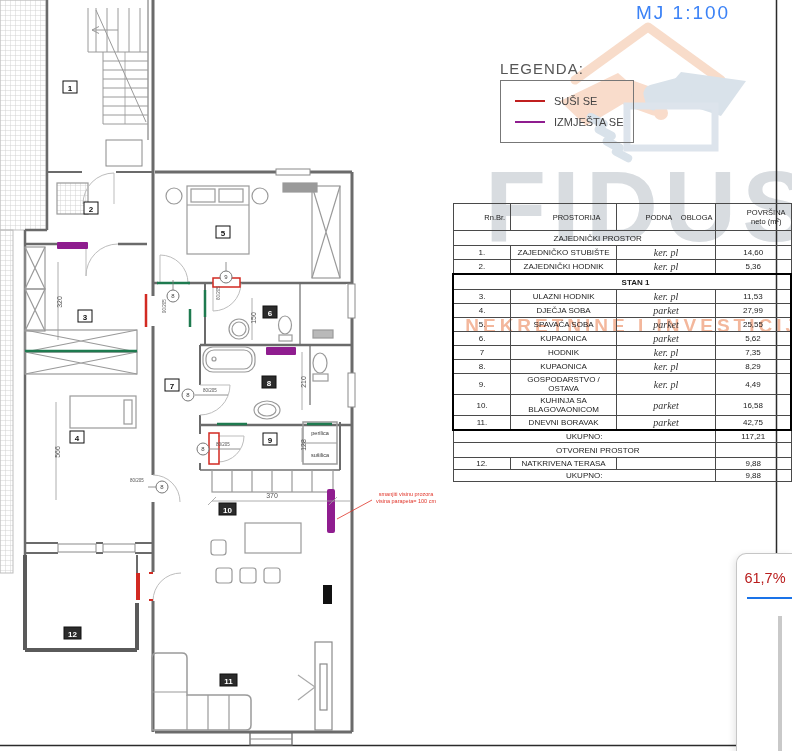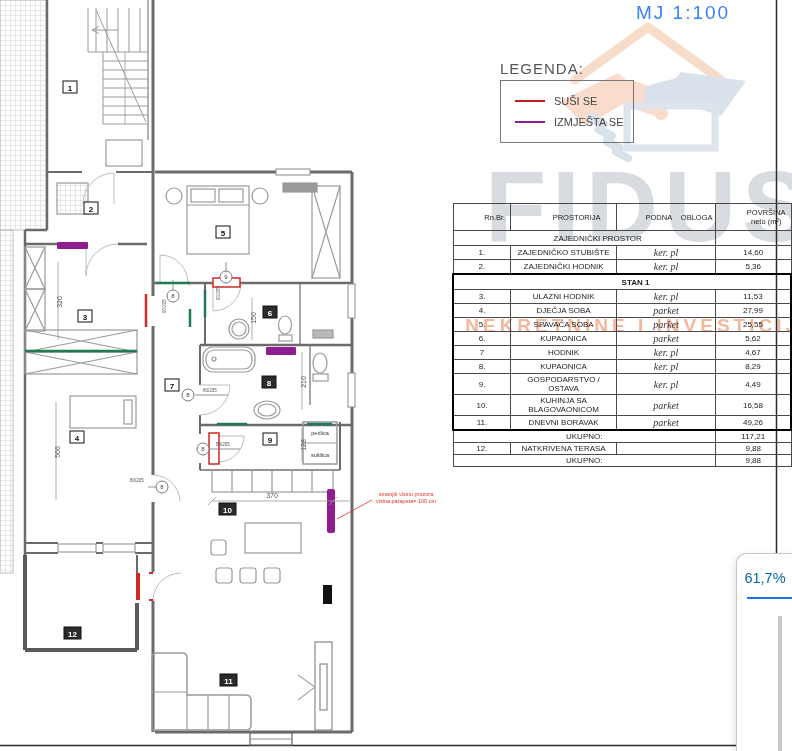--- a/index.html
+++ b/index.html
@@ -28,21 +28,21 @@
   tr.sec td{height:12px;padding-left:29px;}
   td.ukl{text-align:right;padding-right:4px;margin-top:17px;}
   tr.tk td:first-child{border-left:2.5px solid #000;}
   tr.tk td:last-child{border-right:2.5px solid #000;}
   tr.tt td{border-top:2.5px solid #000;}
   tr.tb td{border-bottom:2.5px solid #000;}
   
   .popup{position:absolute;left:736px;top:553px;width:56px;height:198px;background:#fff;
     border:1px solid #c6c6c6;border-right:none;border-bottom:none;
     border-top-left-radius:10px;box-shadow:-2px 2px 7px rgba(0,0,0,.10);z-index:3;}
-  .popup .zv{margin-top:16px;text-align:center;font-size:14.5px;color:#0369a1;}
+  .popup .zv{margin-top:16px;text-align:center;font-size:14.5px;color:#b91c1c;}
   .popup .ul{position:absolute;left:10px;top:43px;width:46px;height:2px;background:#1a73e8;}
   .popup .slider{position:absolute;left:41px;top:62px;width:4px;height:136px;background:#c9c9c9;}
 </style>
 </head>
 <body>
 
 <div id="stage">
 
 <svg id="plan-svg" width="792" height="751" viewBox="0 0 792 751" font-family="Liberation Sans, sans-serif">
   <defs>
@@ -388,21 +388,21 @@
   <tr class="tk">
           <td>6.</td>
           <td>KUPAONICA</td>
           <td class="floor">parket</td>
           <td>5,62</td>
         </tr>
   <tr class="tk">
           <td>7</td>
           <td>HODNIK</td>
           <td class="floor">ker. pl</td>
-          <td>4,67</td>
+          <td>7,35</td>
         </tr>
   <tr class="tk">
           <td>8.</td>
           <td>KUPAONICA</td>
           <td class="floor">ker. pl</td>
           <td>8,29</td>
         </tr>
   <tr class="tk">
           <td>9.</td>
           <td>GOSPODARSTVO / OSTAVA</td>
@@ -412,25 +412,29 @@
   <tr class="tk">
           <td>10.</td>
           <td>KUHINJA SA BLAGOVAONICOM</td>
           <td class="floor">parket</td>
           <td>16,58</td>
         </tr>
   <tr class="tk tb">
           <td>11.</td>
           <td>DNEVNI BORAVAK</td>
           <td class="floor">parket</td>
-          <td>49,26</td>
+          <td>42,75</td>
         </tr>
   <tr>
     <td class="ukl" colspan="3">UKUPNO:</td>
     <td>117,21</td>
+  </tr>
+  <tr class="sec">
+    <td colspan="3">OTVORENI PROSTOR</td>
+          <td></td>
   </tr>
   <tr>
           <td>12.</td>
           <td>NATKRIVENA TERASA</td>
           <td class="floor"></td>
           <td>9,88</td>
         </tr>
   <tr>
     <td class="ukl" colspan="3">UKUPNO:</td>
     <td>9,88</td>

